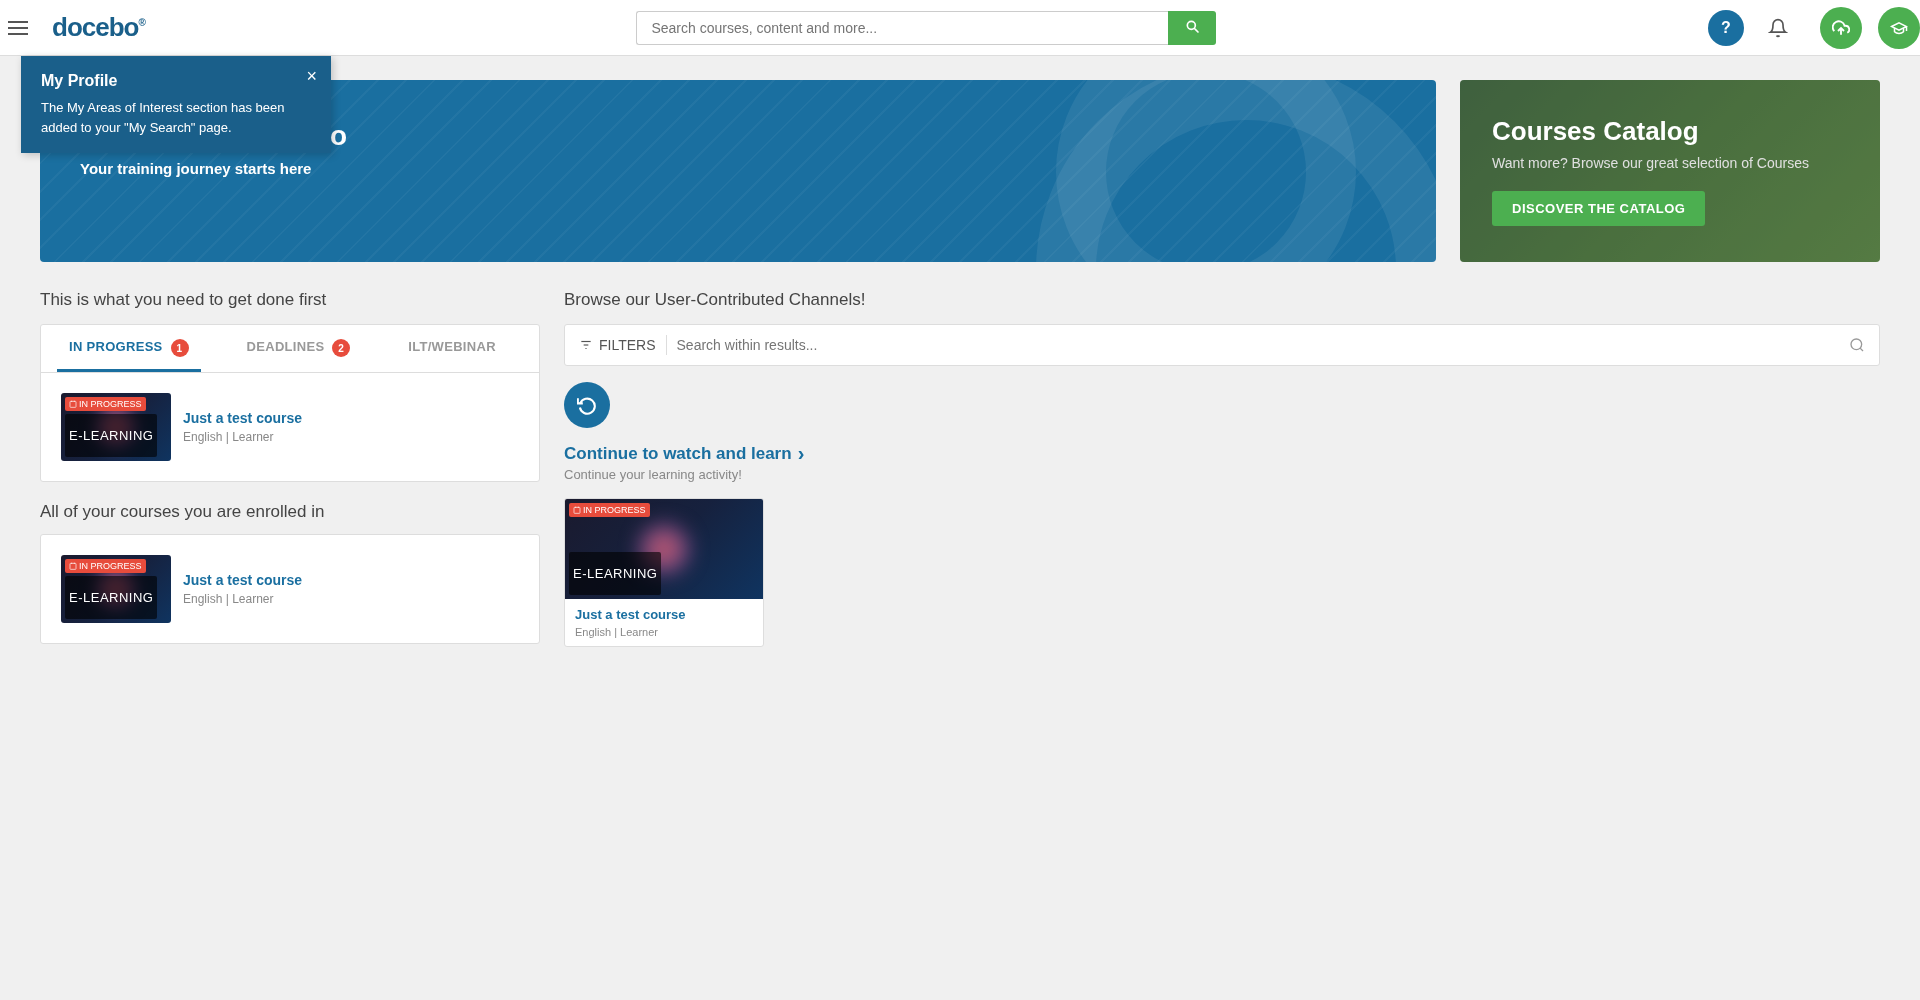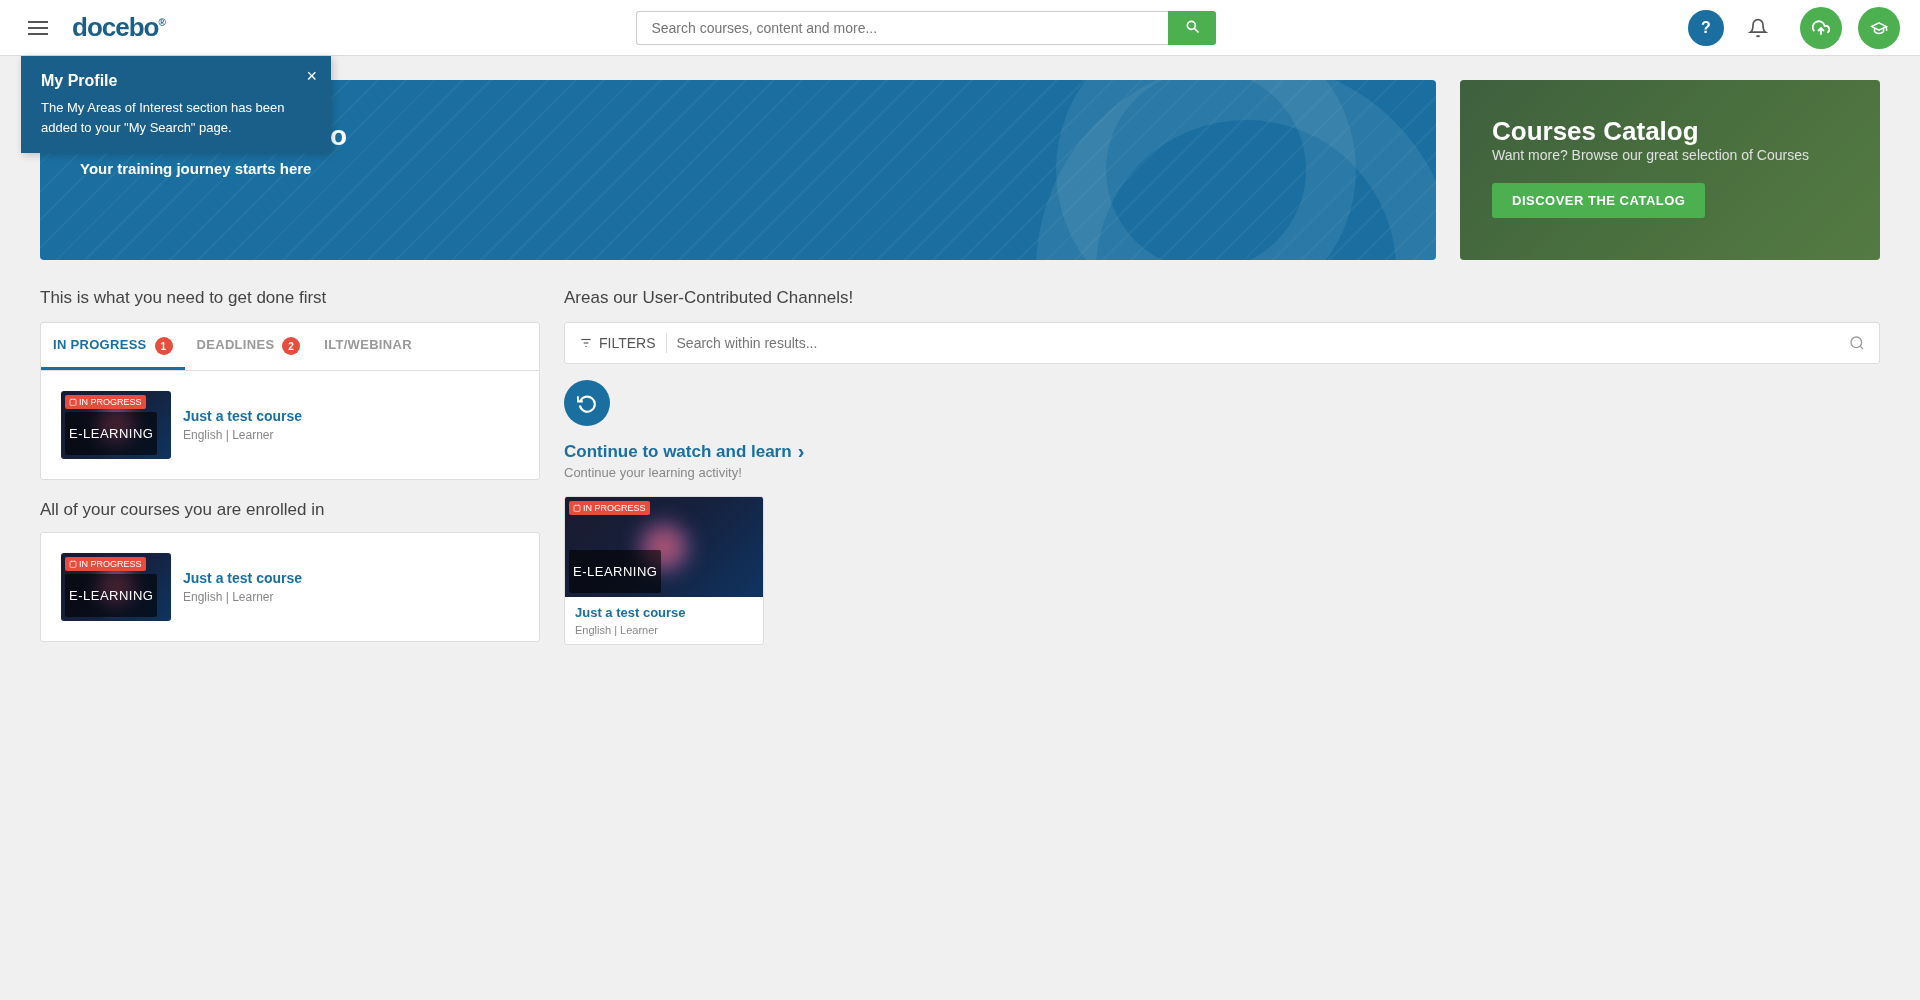--- a/index.html
+++ b/index.html
@@ -4,21 +4,21 @@
   <style>
     * { box-sizing: border-box; margin: 0; padding: 0; }
     body { font-family: 'Segoe UI', Arial, sans-serif; background: #f0f0f0; min-height: 1000px; }
 
     
     .header {
       background: #fff;
       height: 56px;
       display: flex;
       align-items: center;
-      padding: 0 20px;
+      padding: 0 0;
       border-bottom: 1px solid #ddd;
       position: relative;
       z-index: 100;
     }
     .header-left { display: flex; align-items: center; gap: 16px; flex: 0 0 auto; }
     .hamburger { display: flex; flex-direction: column; gap: 4px; cursor: pointer; padding: 4px; }
     .hamburger span { display: block; width: 20px; height: 2px; background: #555; }
     .logo { font-size: 26px; font-weight: 700; color: #1a5f8a; letter-spacing: -1px; }
     .logo sup { font-size: 10px; }
     .header-search { flex: 1; display: flex; justify-content: center; }
@@ -141,21 +141,21 @@
       position: relative;
       overflow: hidden;
     }
     .banner-catalog::before {
       content: '';
       position: absolute;
       top: 0; left: 0; right: 0; bottom: 0;
       background: rgba(0,0,0,0.3);
     }
     .banner-catalog-content { position: relative; z-index: 1; }
-    .banner-catalog h2 { color: #fff; font-size: 26px; font-weight: 700; }
+    .banner-catalog h2 { color: #fff; font-size: 26px; font-weight: 700; margin-bottom: 8px; }
     .banner-catalog p { color: #e0e0e0; font-size: 14px; margin-bottom: 20px; }
     .catalog-btn {
       background: #4caf50;
       color: #fff;
       border: none;
       padding: 10px 20px;
       font-size: 13px;
       font-weight: 700;
       letter-spacing: 0.5px;
       cursor: pointer;
@@ -168,21 +168,22 @@
     .left-panel { width: 500px; flex-shrink: 0; }
     .right-panel { flex: 1; }
 
     .section-title { font-size: 17px; color: #444; margin-bottom: 14px; }
 
     
     .tabs-container { background: #fff; border: 1px solid #ddd; border-radius: 3px; }
     .tabs-header {
       display: flex;
       border-bottom: 1px solid #ddd;
-      padding: 0 0;
+      padding: 0 16px;
+      gap: 34px;
     }
     .tab-item {
       padding: 14px 12px 12px;
       font-size: 13px;
       font-weight: 600;
       color: #999;
       cursor: pointer;
       border-bottom: 3px solid transparent;
       position: relative;
       letter-spacing: 0.3px;
@@ -464,21 +465,21 @@
             <div class="course-info">
               <div class="course-name">Just a test course</div>
               <div class="course-meta">English | Learner</div>
             </div>
           </div>
         </div>
       </div>
     </div>
 
     <div class="right-panel">
-      <div class="channels-header">Areas our User-Contributed Channels!</div>
+      <div class="channels-header">Browse our User-Contributed Channels!</div>
 
       <div class="channels-filter-bar">
         <div class="filter-icon">
           <svg width="14" height="14" viewBox="0 0 24 24" fill="none" stroke="#555" stroke-width="2">
             <line x1="4" y1="6" x2="20" y2="6"></line>
               <line x1="8" y1="12" x2="16" y2="12"></line>
               <line x1="11" y1="18" x2="13" y2="18"></line>
           </svg>
           <span>FILTERS</span>
         </div>

